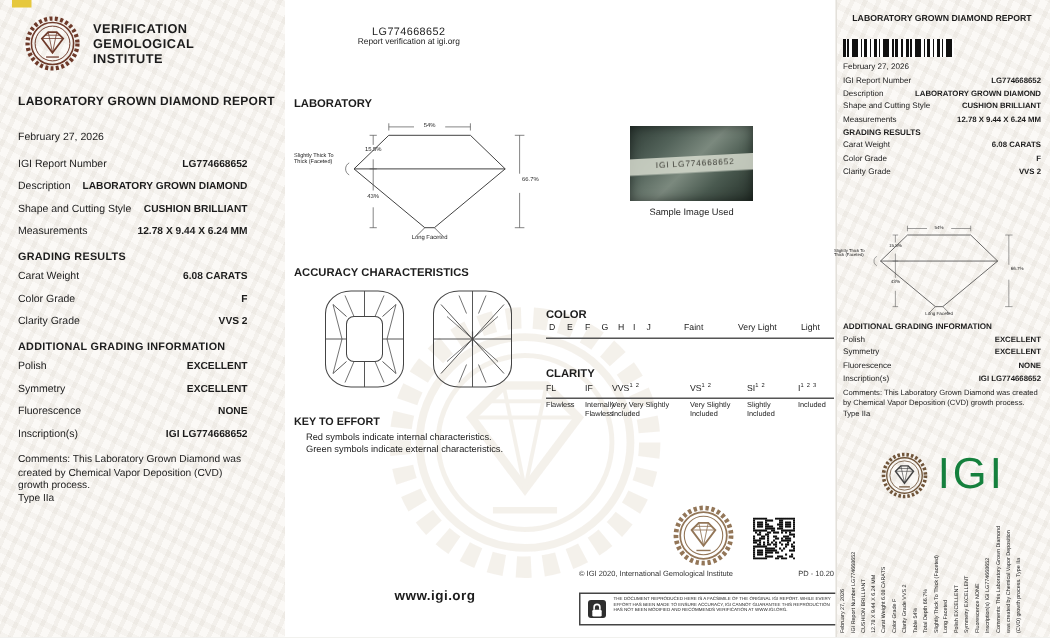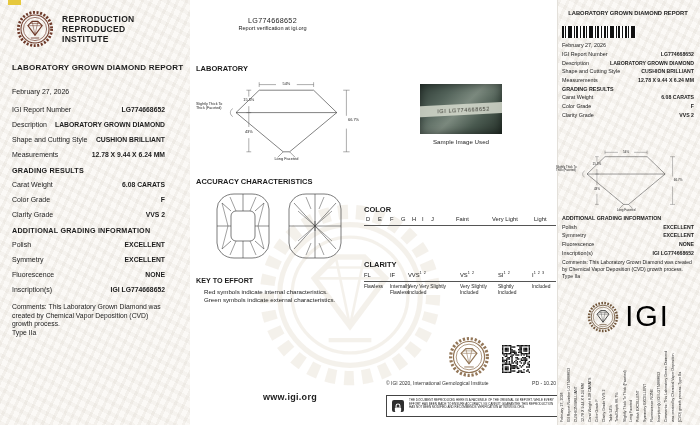--- a/index.html
+++ b/index.html
@@ -58,21 +58,21 @@
   .sample-band{position:absolute;left:-4px;top:20px;width:95px;height:11px;background:rgba(214,218,206,.85);
      transform:rotate(-3deg);display:flex;align-items:center;justify-content:center;filter:blur(.3px);}
   .sample-band span{font-size:5.5px;letter-spacing:.6px;color:#3a3a33;}
   .sample-caption{position:absolute;left:408px;top:138px;width:106px;text-align:center;font-size:6.2px;}
   
   .color-block{position:absolute;left:364px;top:205px;width:192px;}
   .scale-title{font-size:7.5px;font-weight:700;}
   .scale-row{position:relative;height:11px;}
   .scale-row span{position:absolute;top:2px;font-size:5.8px;color:#222;}
   .scale-line{border-top:1px solid #555;height:0;}
-  .clarity-block{position:absolute;left:364px;top:244px;width:192px;margin-top:16px;}
+  .clarity-block{position:absolute;left:364px;top:244px;width:192px;}
   .cs-row{position:relative;height:12px;}
   .cs-row .cg{position:absolute;top:2px;font-size:5.8px;color:#222;}
   .cs-row sup{font-size:3.8px;vertical-align:super;letter-spacing:.5px;}
   .cs-desc{position:relative;height:14px;}
   .cs-desc span{position:absolute;top:2px;font-size:4.9px;line-height:5.6px;color:#222;}
   
   .watermark{position:absolute;left:255px;top:200px;width:190px;height:190px;color:#a28457;opacity:.11;pointer-events:none;}
   .stamp-seal{position:absolute;left:448px;top:336px;width:42px;height:42px;color:#8a6b4a;opacity:.92;}
   .qr{position:absolute;left:502px;top:345px;width:28px;height:28px;background:#fff;}
   .copyright{position:absolute;left:386px;top:380px;font-size:5px;color:#333;}
@@ -88,21 +88,21 @@
       repeating-linear-gradient(90deg,#111 0 2px,rgba(0,0,0,0) 2px 7px),#fff;}
   .side-body{position:absolute;left:562px;top:42px;width:132px;}
   .s-date{font-size:5.4px;margin-bottom:3px;}
   .s-row{display:flex;justify-content:space-between;align-items:baseline;height:8.7px;font-size:5.4px;}
   .s-row .val{font-weight:700;font-size:5.2px;text-align:right;}
   .s-header{font-size:5.4px;font-weight:700;height:8.7px;}
   .side-additional{position:absolute;left:562px;top:215px;width:132px;}
   .s-comments{margin-top:1px;font-size:5.1px;line-height:6.4px;}
   .side-logo{position:absolute;left:557px;top:300px;width:143px;display:flex;align-items:center;justify-content:center;gap:6px;}
   .side-logo .seal-box{width:32px;height:32px;color:#70553a;}
-  .side-logo .igi-text{font-size:29px;font-weight:400;letter-spacing:2px;color:#000000;}
+  .side-logo .igi-text{font-size:29px;font-weight:400;letter-spacing:2px;color:#15803d;}
   .strip{position:absolute;left:559px;top:348px;width:139px;height:74px;overflow:hidden;}
   .strip-inner{position:absolute;left:0;top:0;width:123px;height:232px;font-size:6px;line-height:11.5px;color:#222;
                transform:translateY(74px) rotate(-90deg) scale(.6);transform-origin:0 0;}
   .strip-inner div{white-space:normal;}
 </style>
 </head>
 <body>
 
 <div id="page">
 
@@ -113,22 +113,22 @@
       <svg class="seal" viewBox="0 0 40 40" width="38" height="38">
         <circle cx="20" cy="20" r="17.5" fill="none" stroke="currentColor" stroke-width="3" stroke-dasharray="2.1 1.7"></circle>
         <circle cx="20" cy="20" r="14.8" fill="none" stroke="currentColor" stroke-width="1.1"></circle>
         <circle cx="20" cy="20" r="12.2" fill="none" stroke="currentColor" stroke-width=".7"></circle>
         <path d="M12.5 16.5 L17 12 L23 12 L27.5 16.5 L20 26.5 Z" fill="none" stroke="currentColor" stroke-width="1.2"></path>
         <path d="M12.5 16.5 H27.5 M17 12 L20 26.5 L23 12 M15 14.2 H25" fill="none" stroke="currentColor" stroke-width=".55"></path>
         <path d="M15.5 29.5 H24.5" stroke="currentColor" stroke-width=".9"></path>
       </svg>
     </div>
     <div class="brand-text">
-      <div>REPRODUCTION</div>
-      <div>REPRODUCED</div>
+      <div>VERIFICATION</div>
+      <div>GEMOLOGICAL</div>
       <div>INSTITUTE</div>
     </div>
     <div class="report-title">LABORATORY GROWN DIAMOND REPORT</div>
 
     <div class="left-body">
       <div class="date-line">February 27, 2026</div>
 
       <div class="f-row">
           <span class="lbl">IGI Report Number</span>
           <span class="val">LG774668652</span>

